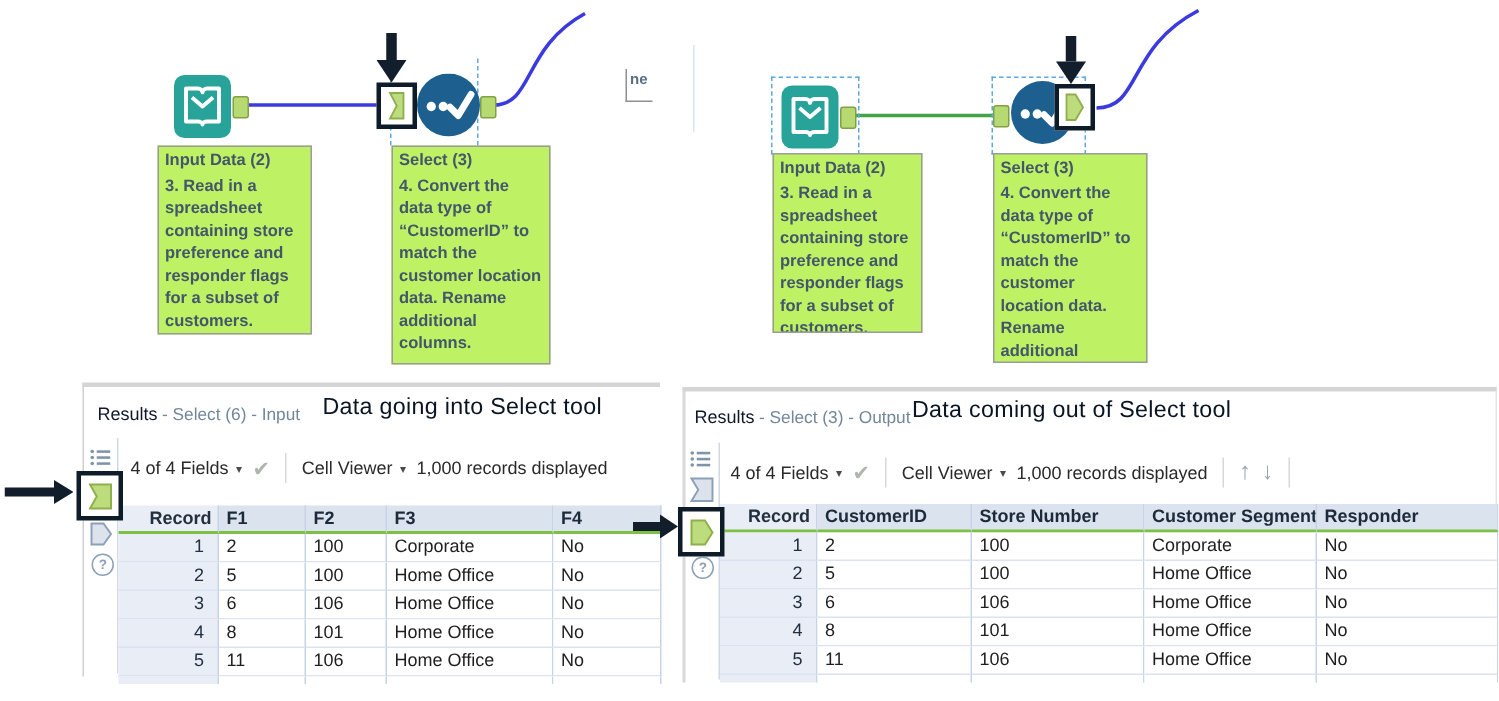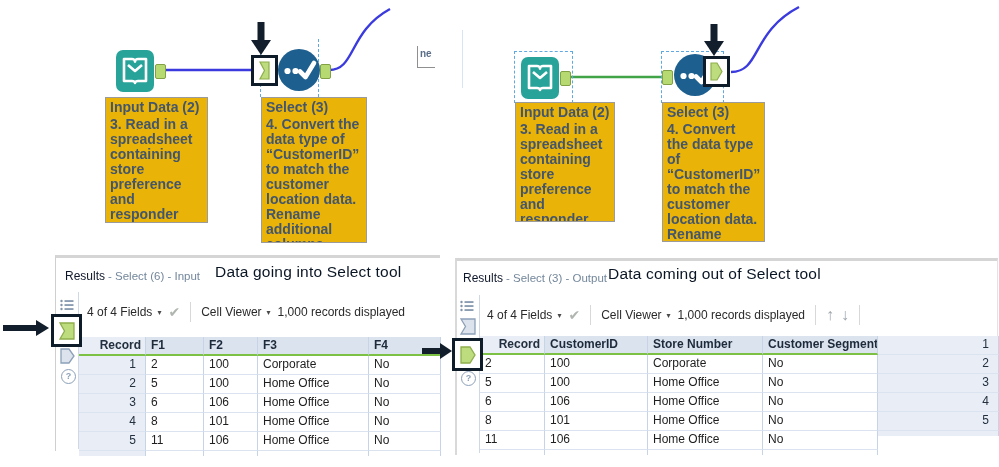--- a/index.html
+++ b/index.html
@@ -5,22 +5,22 @@
   html,body{margin:0;padding:0;background:#fff;}
   #root{position:relative;width:999px;height:467px;background:#fff;overflow:hidden;
         font-family:"Liberation Sans","DejaVu Sans",sans-serif;}
   .abs{position:absolute;}
   
   .tool-tile{position:absolute;width:38px;height:42px;background:#28A39A;border-radius:7px;z-index:4;}
   .anch{position:absolute;width:9px;height:13px;background:#B7D972;border:1px solid #82A044;border-radius:2px;z-index:5;}
   .dash-v{position:absolute;width:0;border-left:1px dashed #5FA8E0;z-index:3;}
   .dash-rect{position:absolute;border:1px dashed #5FA8E0;z-index:3;background:transparent;}
   .blackbox{position:absolute;border:3px solid #0E1B29;background:#fff;z-index:10;display:flex;align-items:center;justify-content:center;}
-  .note{position:absolute;border:1px solid #9B9B9B;background:#eab308;color:#44566B;
-        font-size:14px;font-weight:bold;line-height:15px;padding:2px 4px;overflow:hidden;z-index:4;box-sizing:border-box;}
+  .note{position:absolute;border:1px solid #9B9B9B;background:#bef264;color:#44566B;
+        font-size:11px;font-weight:bold;line-height:15px;padding:2px 4px;overflow:hidden;z-index:4;box-sizing:border-box;}
   .note .ttl{display:block;margin-bottom:2px;}
   .clipped-note{position:absolute;border-left:1px solid #8F8F8F;border-bottom:1px solid #8F8F8F;
         color:#5A6E88;font-size:10px;font-weight:bold;overflow:hidden;z-index:4;}
   .big-arrow{position:absolute;z-index:11;}
   
   .pane-bg{position:absolute;background:#fff;border-top:3px solid #D5D5D5;box-sizing:border-box;z-index:1;}
   .vline{position:absolute;width:1px;background:#CFD9E6;z-index:2;}
   .res-title{position:absolute;font-size:12px;white-space:nowrap;z-index:6;}
   .res-word{font-weight:normal;color:#0f172a;}
   .res-sub{color:#73879B;font-size:11.5px;margin-left:3px;}
@@ -293,20 +293,21 @@
     <span class="nav-arrow">↑</span>
     <span class="nav-arrow">↓</span>
     <span class="sep"></span>
   </div>
 
   <div class="tbl tbl-r" style="left:480px;top:336px">
     <div class="cell hd rec">Record</div>
     <div class="cell hd">CustomerID</div>
     <div class="cell hd">Store Number</div>
     <div class="cell hd">Customer Segment</div>
+    <div class="cell hd">Responder</div>
 
     <div class="cell rec">1</div>
     <div class="cell">2</div>
     <div class="cell">100</div>
     <div class="cell">Corporate</div>
     <div class="cell">No</div>
 
     <div class="cell rec">2</div>
     <div class="cell">5</div>
     <div class="cell">100</div>

